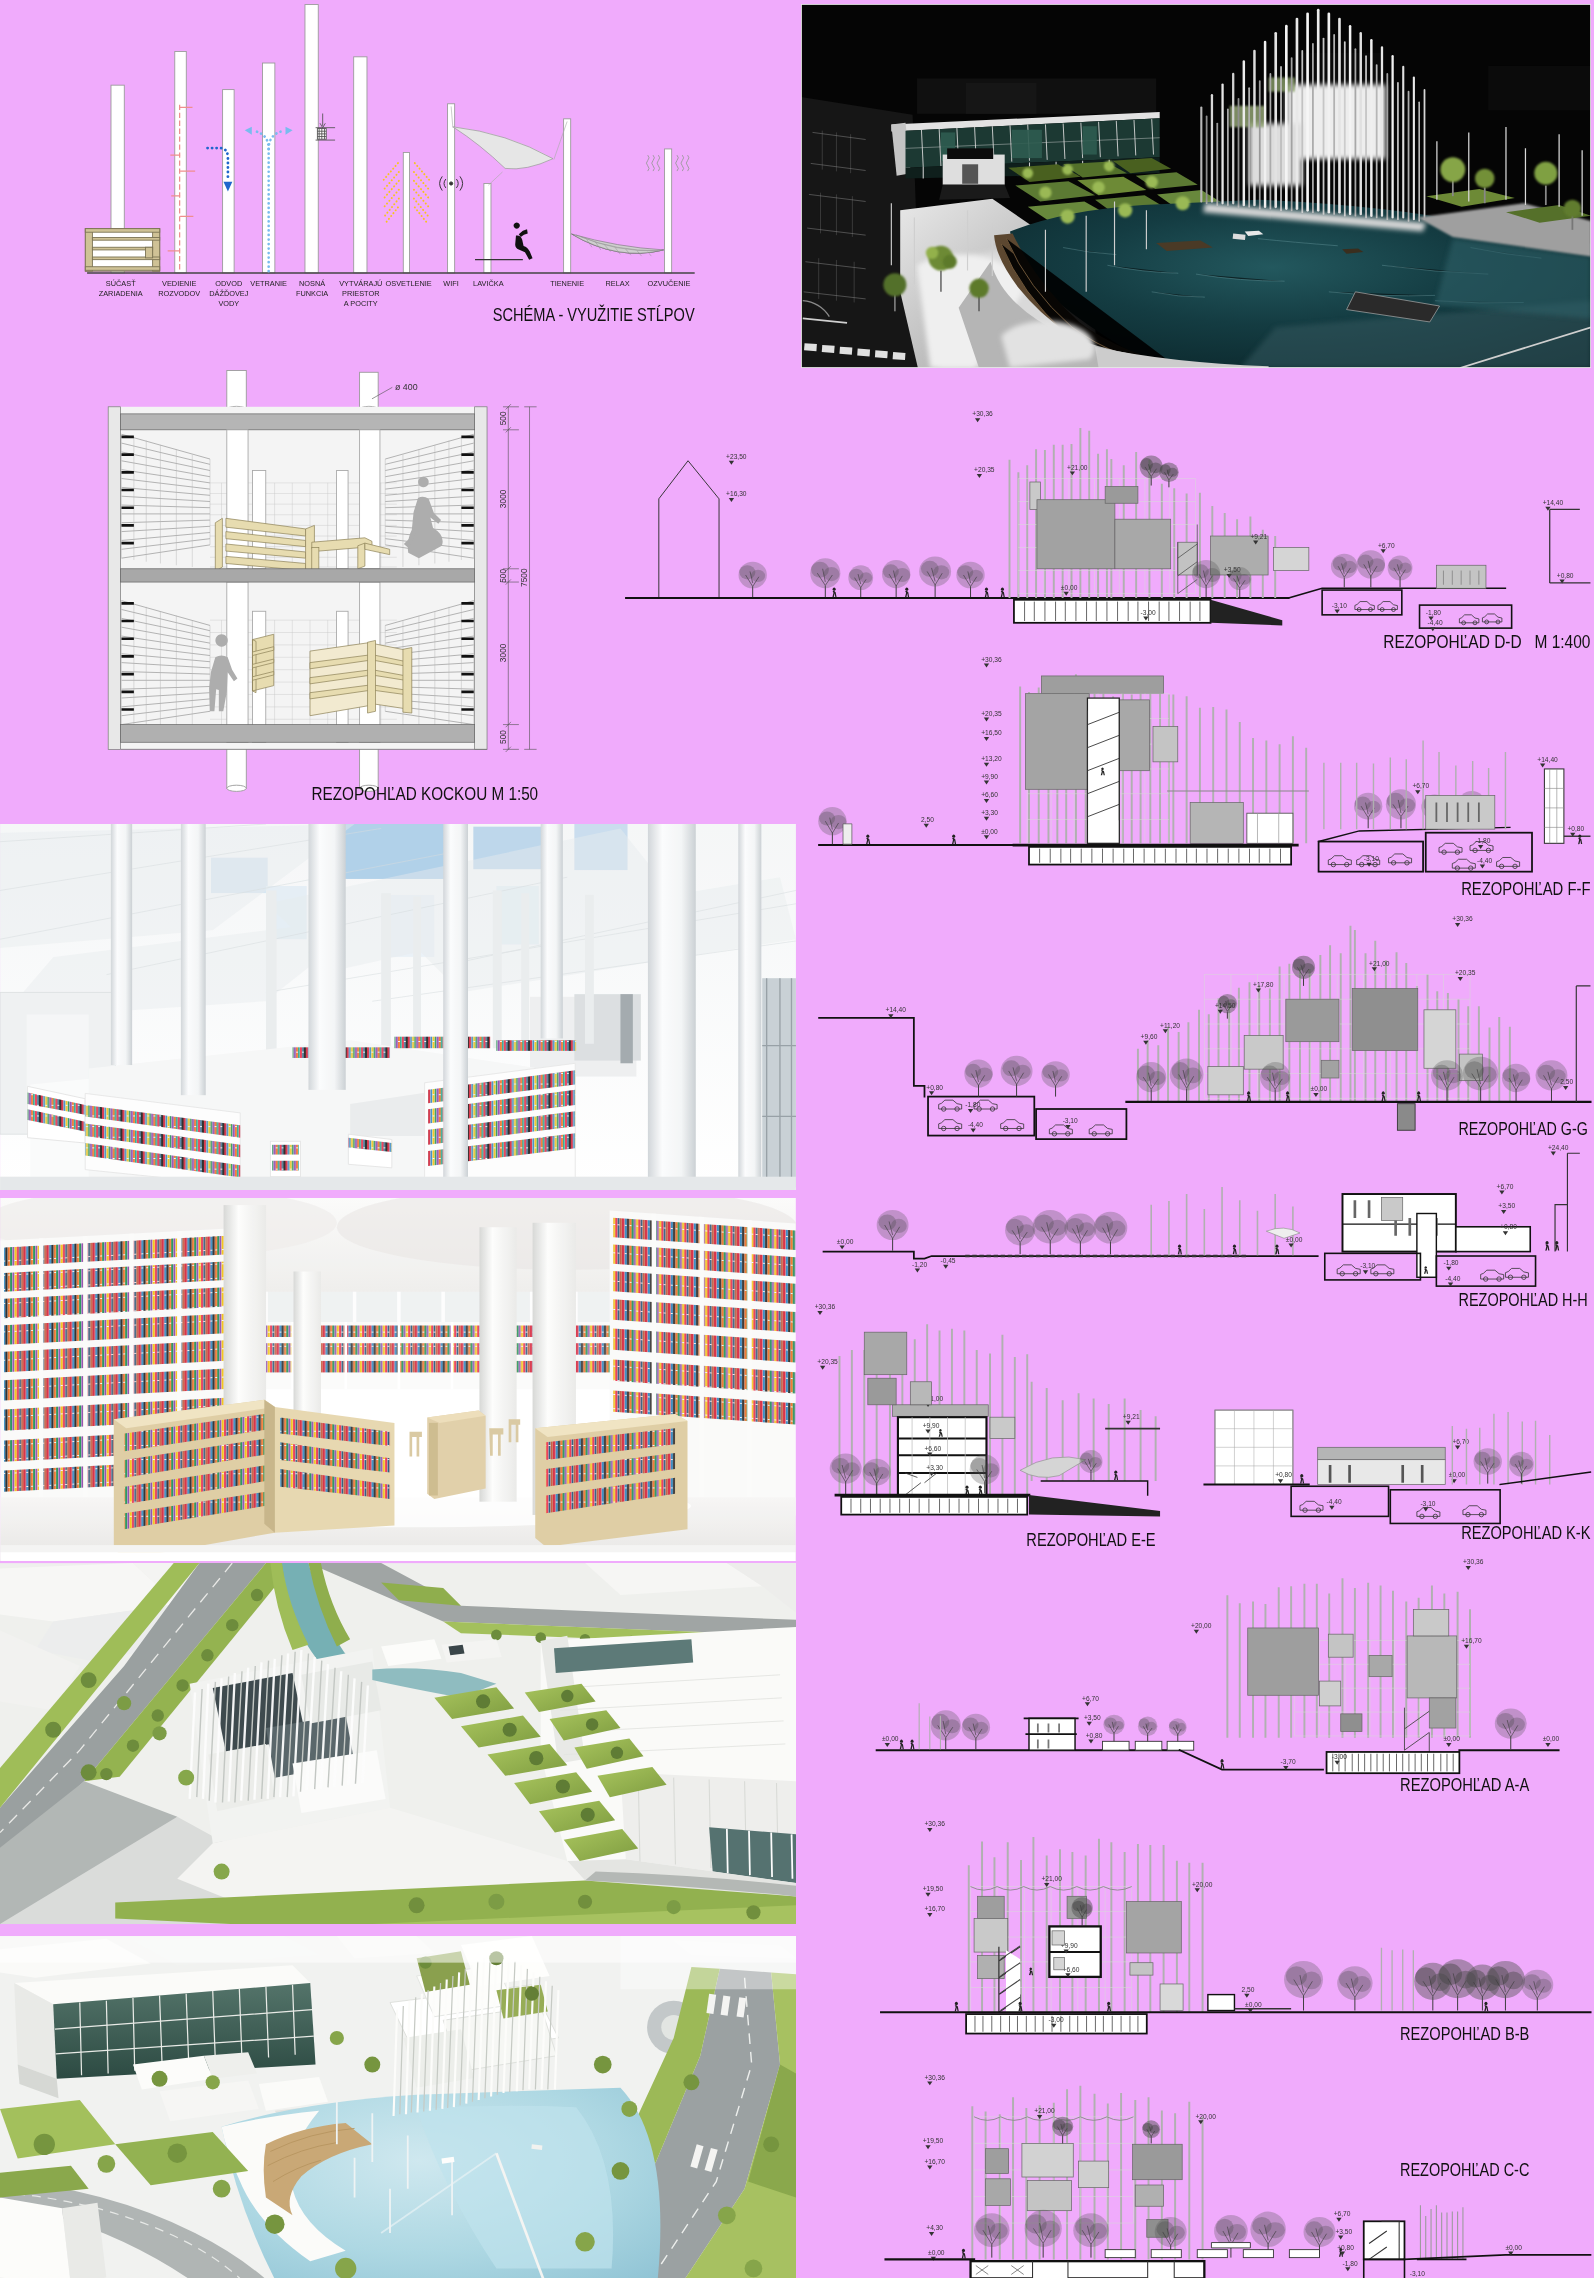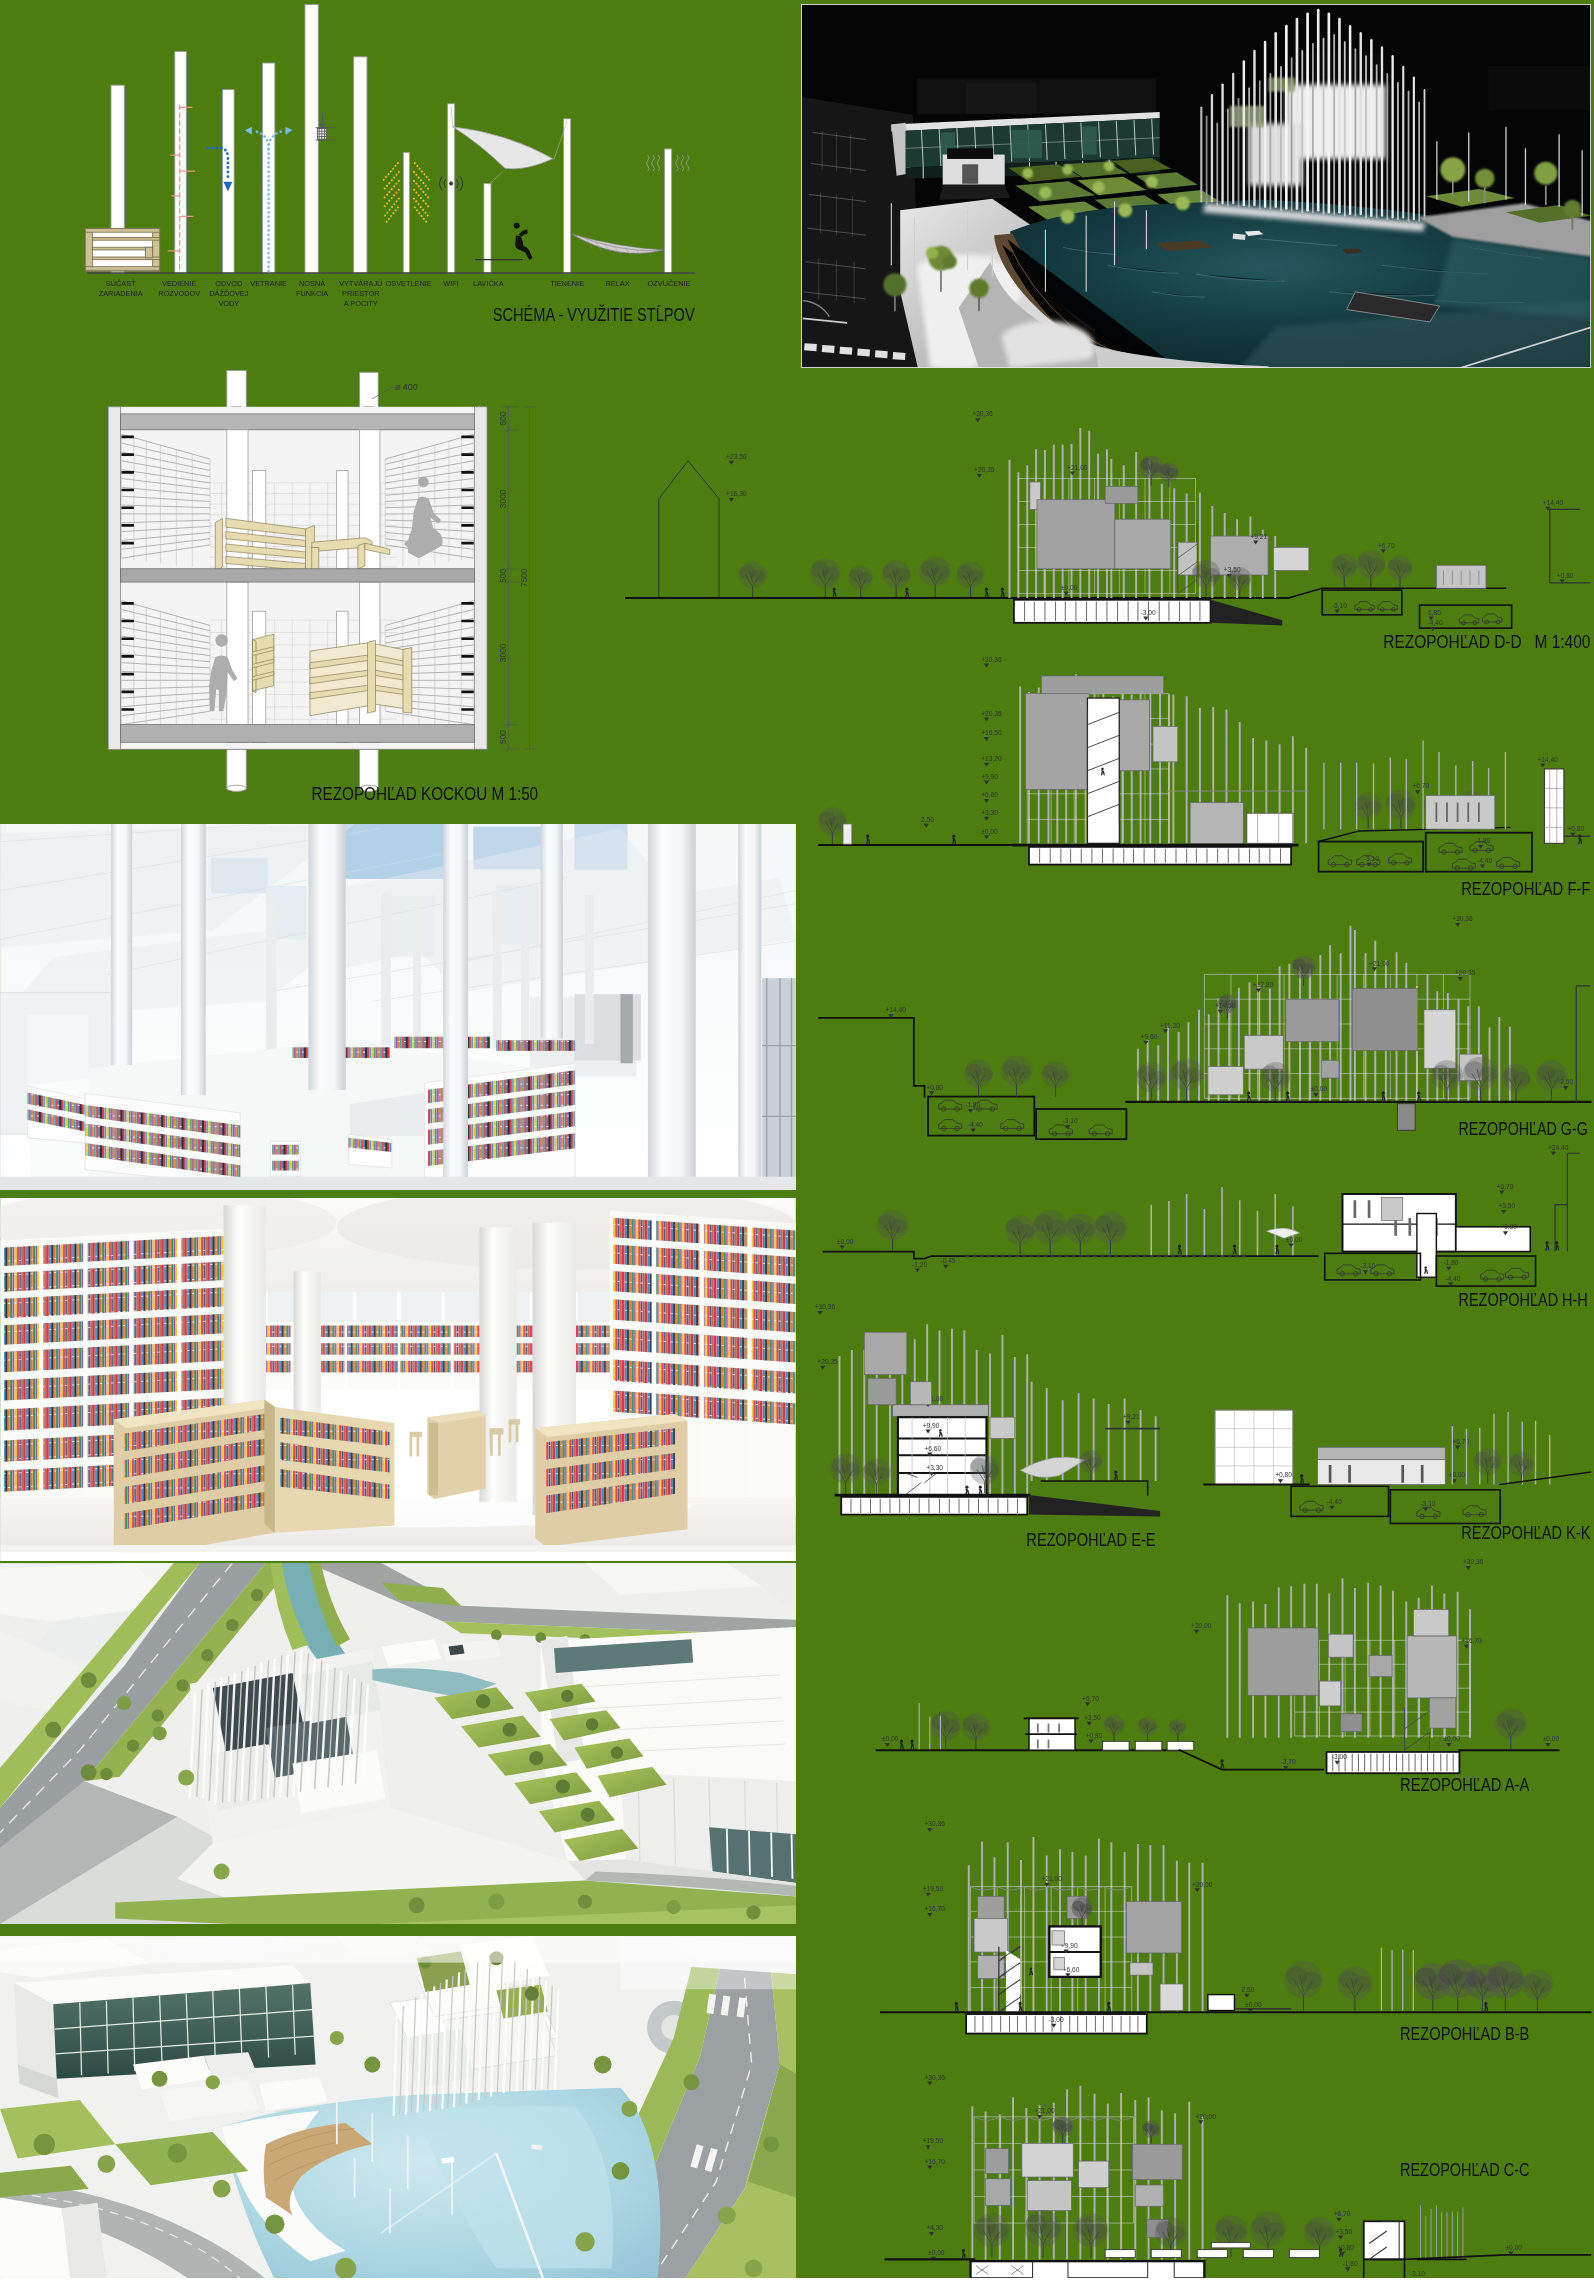--- a/index.html
+++ b/index.html
@@ -1,16 +1,16 @@
 <!DOCTYPE html>
 <html style="font-size:14px"><head>
 <meta charset="utf-8">
 <style>
 html,body{margin:0;padding:0;background:#ffffff;}
-#board{position:relative;width:1595px;height:2278px;background:#4d7c0f;overflow:hidden;
+#board{position:relative;width:1595px;height:2278px;background:#f0abfc;overflow:hidden;
   font-family:"Liberation Sans",sans-serif;text-align:right;}
 .panel{position:absolute;}
 svg text{font-family:"Liberation Sans",sans-serif;}
 </style>
 </head>
 <body>
 <div id="board">
 
 <svg class="panel" style="left:80px;top:0px" width="620" height="328" viewBox="90 0 700 370">
   <g fill="#ffffff" stroke="#9a9a9a" stroke-width="1">

